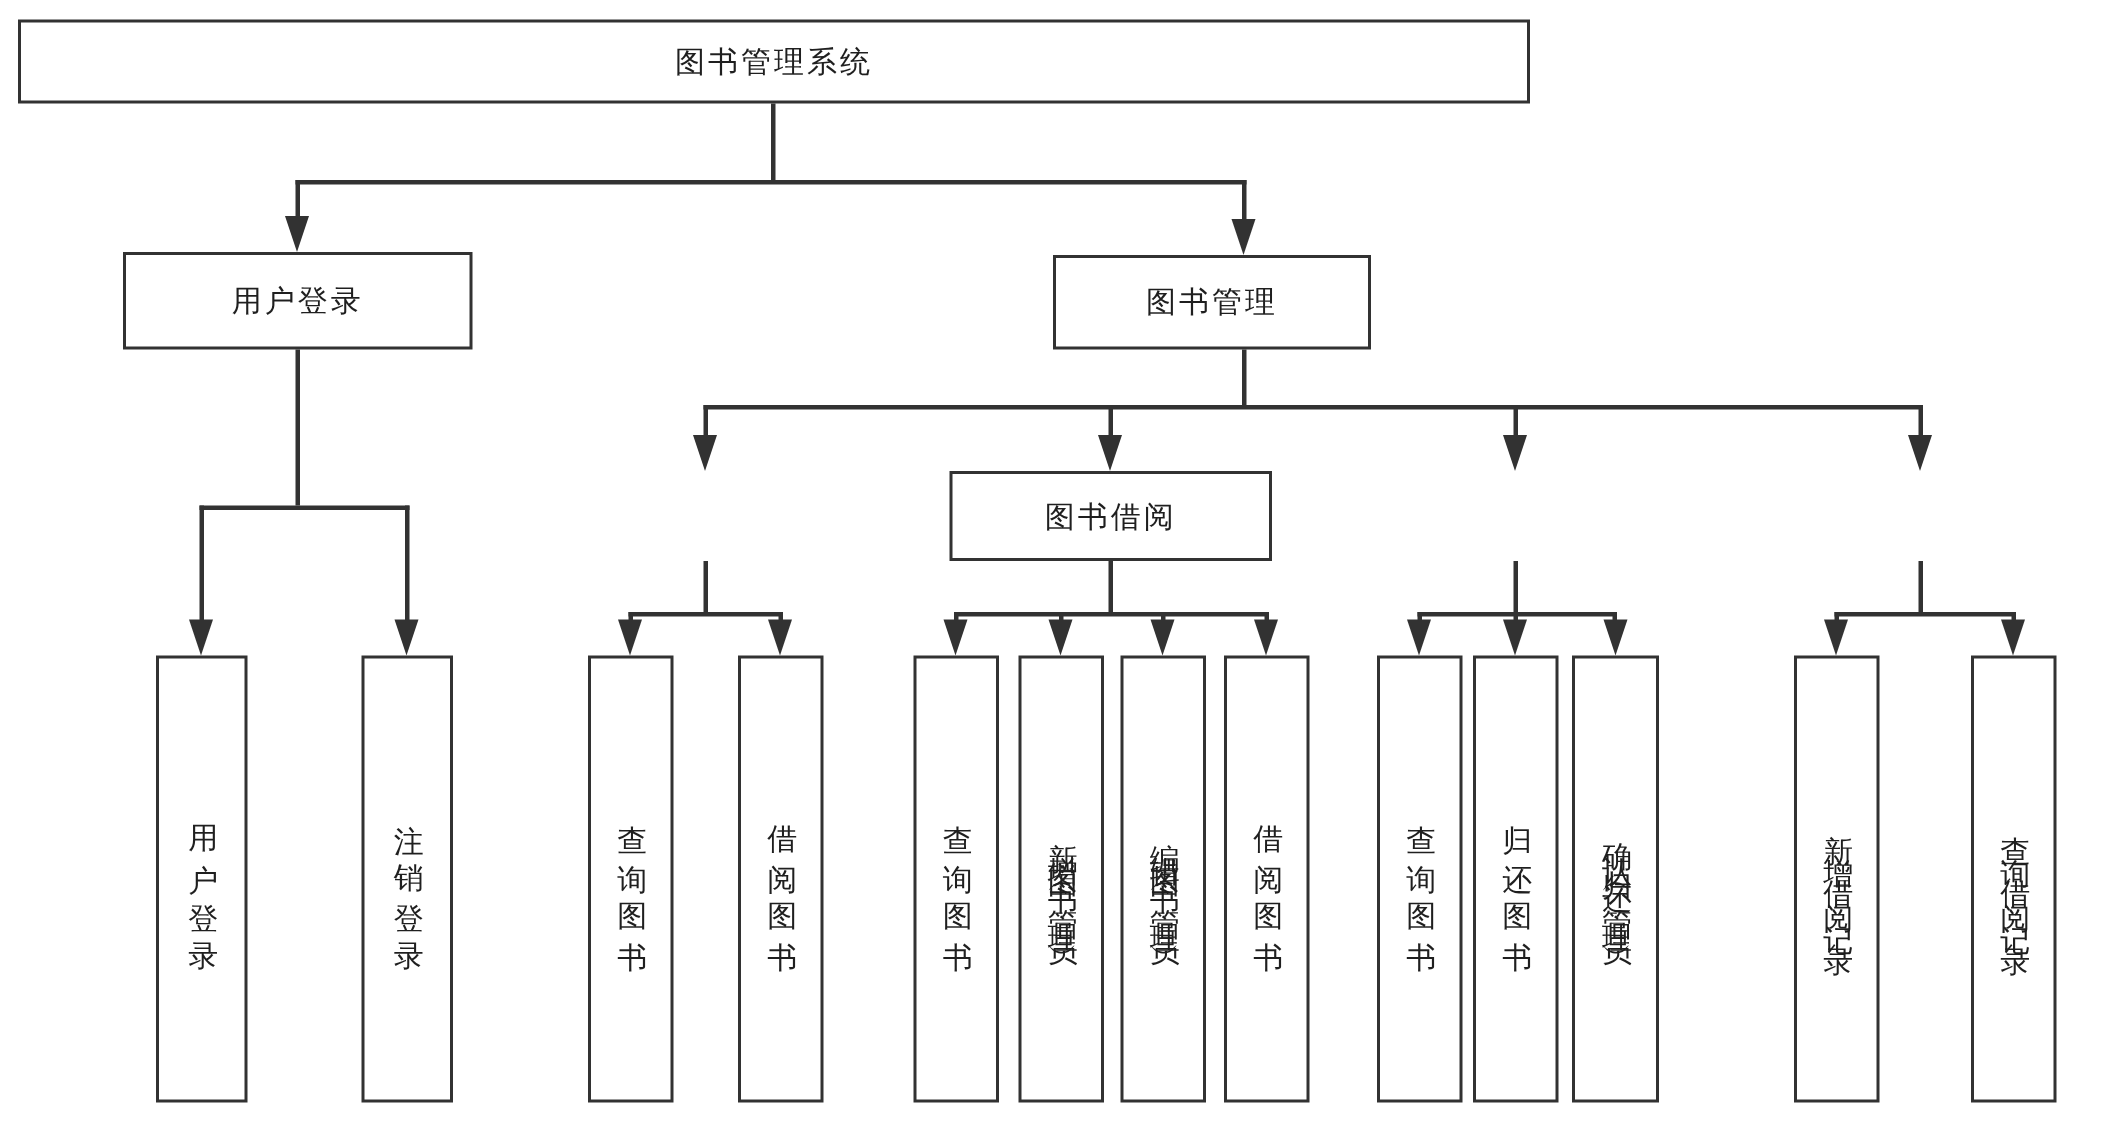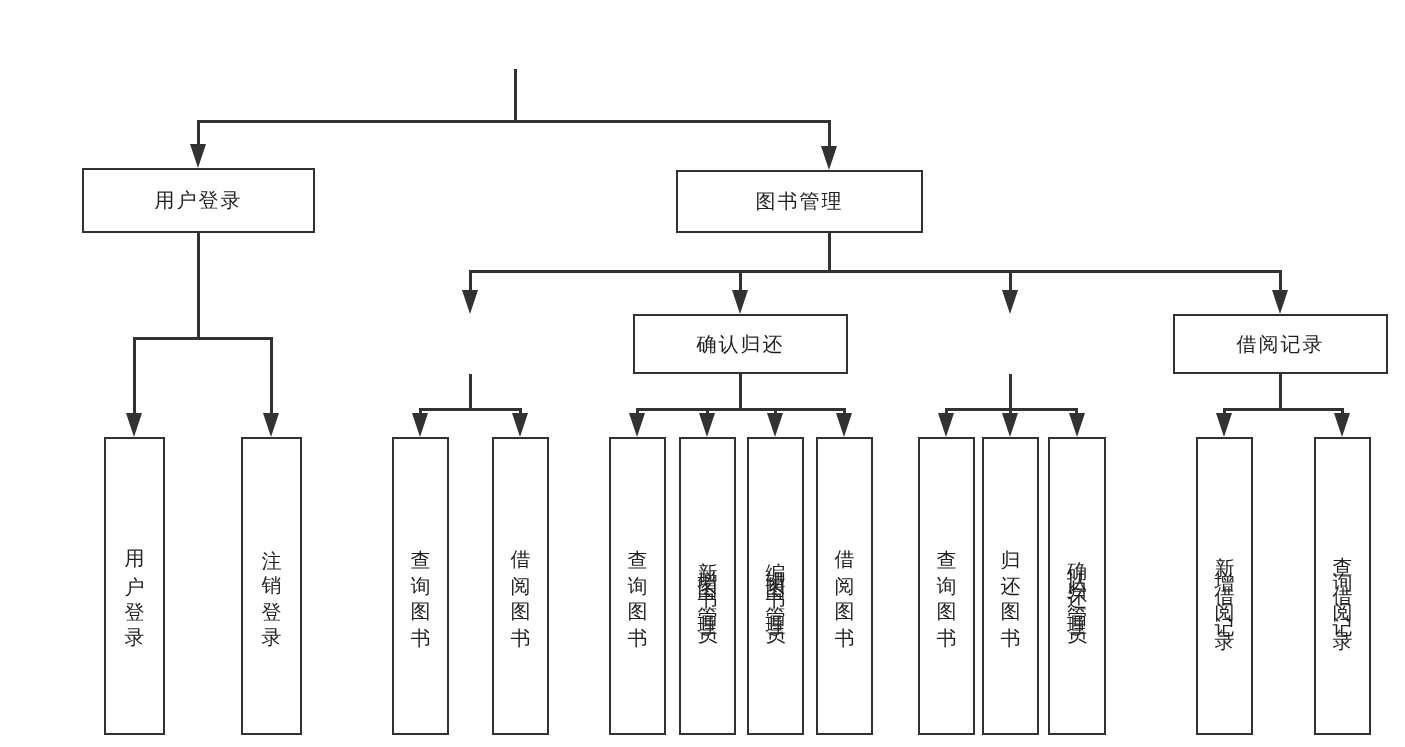--- a/index.html
+++ b/index.html
@@ -43,33 +43,33 @@
     position:absolute;left:1183px;top:714px;z-index:5;
     font-size:19px;letter-spacing:.5px;color:var(--watermark);opacity:.9;
     white-space:nowrap;
   }
 </style>
 </head>
 <body>
 
 <div class="stage">
 
+  <div class="hbox" style="left:12px;top:13px;width:1008px;height:56px">
+    <span>图书管理系统</span>
+  </div>
 
   <div class="hbox" style="left:82px;top:168px;width:233px;height:65px">
     <span>用户登录</span>
   </div>
-  <div class="hbox" style="left:676px;top:170px;width:247px;height:63px">
+  <div class="hbox" style="left:702px;top:170px;width:212px;height:63px">
     <span>图书管理</span>
   </div>
 
   <div class="hbox" style="left:633px;top:314px;width:215px;height:60px">
-    <span>确认归还</span>
-  </div>
-  <div class="hbox" style="left:1173px;top:314px;width:215px;height:60px">
-    <span>借阅记录</span>
+    <span>图书借阅</span>
   </div>
 
   <div class="leaf" style="left:104px;width:61px">
     <span class="ls4">用户登录</span>
   </div>
   <div class="leaf" style="left:241px;width:61px">
     <span class="ls4">注销登录</span>
   </div>
 
   <div class="leaf" style="left:392px">

